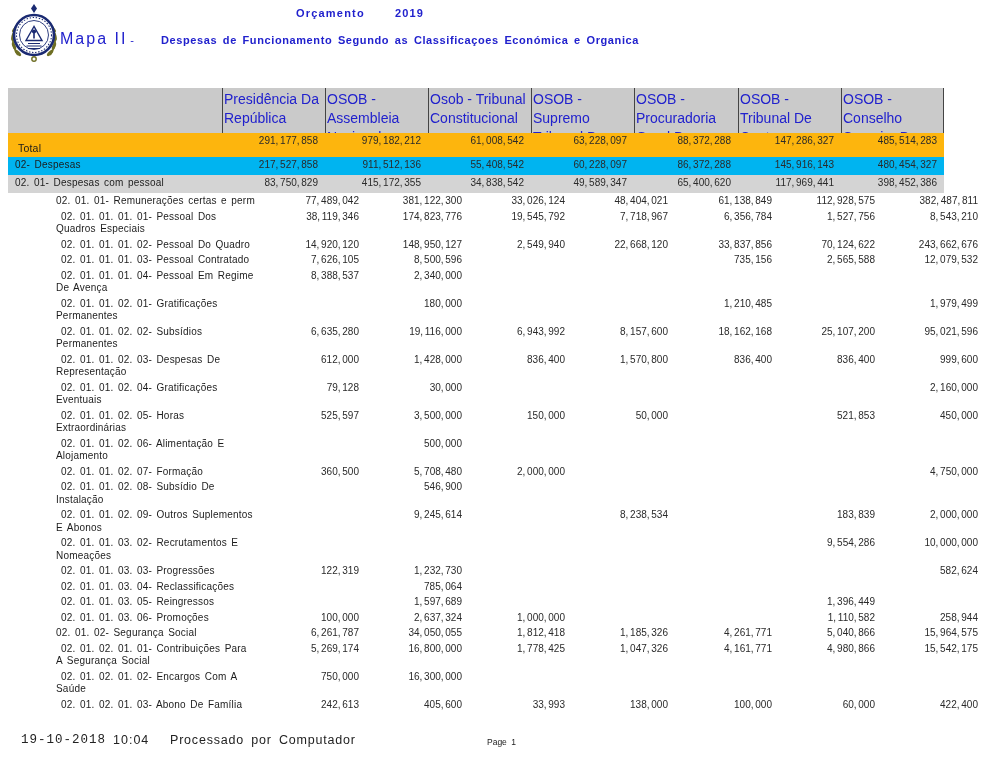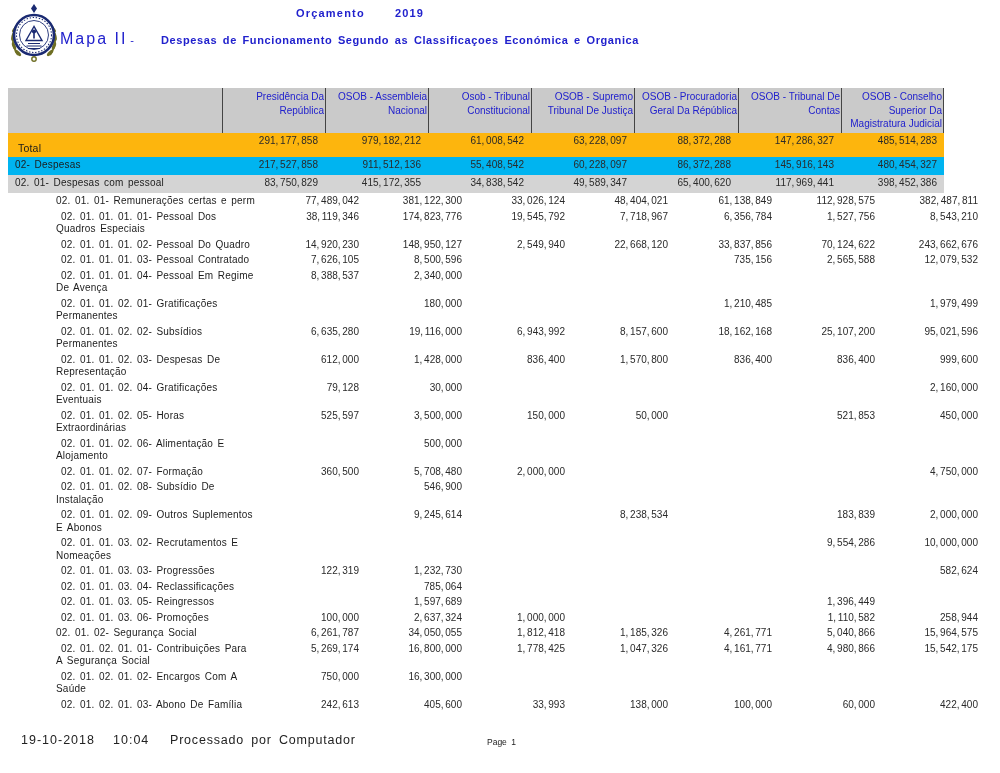--- a/index.html
+++ b/index.html
@@ -21,21 +21,21 @@
   #map-dash  { font-size:11px; }
   #map-sub   { font-size:11px; letter-spacing:0.6px; word-spacing:2px; font-weight:bold;padding-left:24px; }
   
   #report-table { position:absolute; left:8px; top:88px; width:936px; }
   .trow {
     display:grid;
     grid-template-columns:214px 103px 103px 103px 103px 104px 103px 103px;
   }
   #thead { background:var(--hdrgray); height:45px; }
   .hcell {
-    color:var(--blue); font-size:10px; line-height:1.35; text-align:right;
+    color:var(--blue); font-size:14px; line-height:1.35; text-align:left;
     padding:2px 1px; border-left:1px solid #444; overflow:hidden;
   }
   .hcell:last-child { border-right:1px solid #444; }
   .hcell-blank { border-left:none; }
   .cell { padding:2px 0 1px; }
   .label {
     font-size:10px; line-height:12.5px; padding-left:7px; letter-spacing:0.2px;
     word-spacing:1.5px; white-space:pre-line; color:#1c1c1c;
   }
   .indent .label, .label.indent { text-indent:5px; }
@@ -43,21 +43,21 @@
     font-size:10px; line-height:12.5px; text-align:right; padding-right:7px;
     color:#2a2a2a; word-spacing:-1px;
   }
   .total  { background:var(--orange); min-height:24px; }
   .total .label { display:flex; align-items:flex-end; padding-bottom:3px; font-size:10.5px; padding-left:10px; }
   .cyan   { background:var(--cyan);  min-height:18px; }
   .graybg { background:var(--rowgray); min-height:18px; }
   .normal { background:#fff;margin-left:41px; }
   
   #footer { position:absolute; left:0; top:733px; width:1000px; height:20px; font-size:12.5px; }
-  #footer .dt   { position:absolute; left:21px;  letter-spacing:1px; }
+  #footer .dt   { position:absolute; left:21px;  letter-spacing:1px;font-family:Liberation Mono, monospace; }
   #footer .tm   { position:absolute; left:113px; letter-spacing:1px; }
   #footer .proc { position:absolute; left:170px; letter-spacing:0.8px; word-spacing:3px; }
   #footer .pg   { position:absolute; left:487px; font-size:8.5px; top:4px; word-spacing:2px; }
 </style>
 </head>
 <body>
 
 <div id="page">
 
   <div id="logo">
@@ -157,21 +157,21 @@
           <div class="cell num">38, 119, 346</div>
           <div class="cell num">174, 823, 776</div>
           <div class="cell num">19, 545, 792</div>
           <div class="cell num">7, 718, 967</div>
           <div class="cell num">6, 356, 784</div>
           <div class="cell num">1, 527, 756</div>
           <div class="cell num">8, 543, 210</div>
         </div>
         <div class="trow normal indent">
           <div class="cell label">02. 01. 01. 01. 02- Pessoal Do Quadro</div>
-          <div class="cell num">14, 920, 230</div>
+          <div class="cell num">14, 920, 120</div>
           <div class="cell num">148, 950, 127</div>
           <div class="cell num">2, 549, 940</div>
           <div class="cell num">22, 668, 120</div>
           <div class="cell num">33, 837, 856</div>
           <div class="cell num">70, 124, 622</div>
           <div class="cell num">243, 662, 676</div>
         </div>
         <div class="trow normal indent">
           <div class="cell label">02. 01. 01. 01. 03- Pessoal Contratado</div>
           <div class="cell num">7, 626, 105</div>

